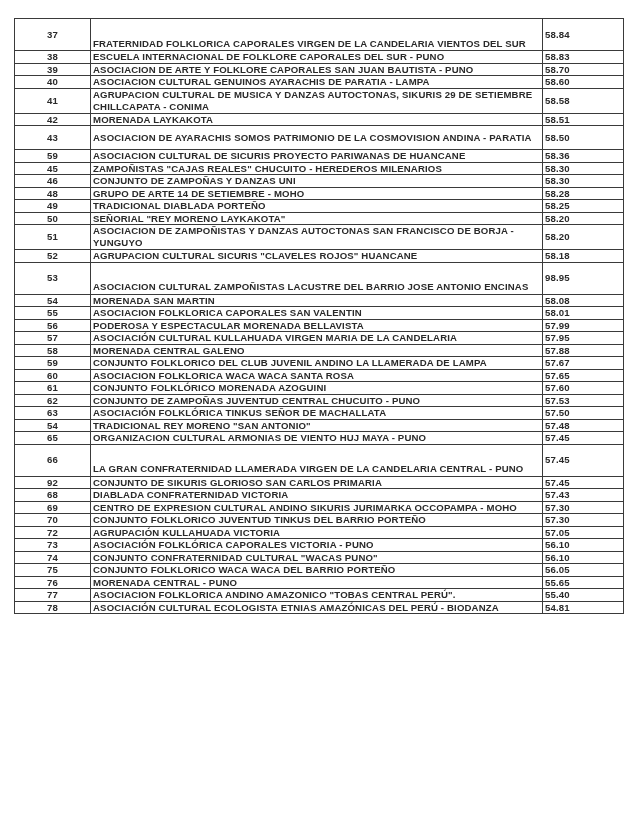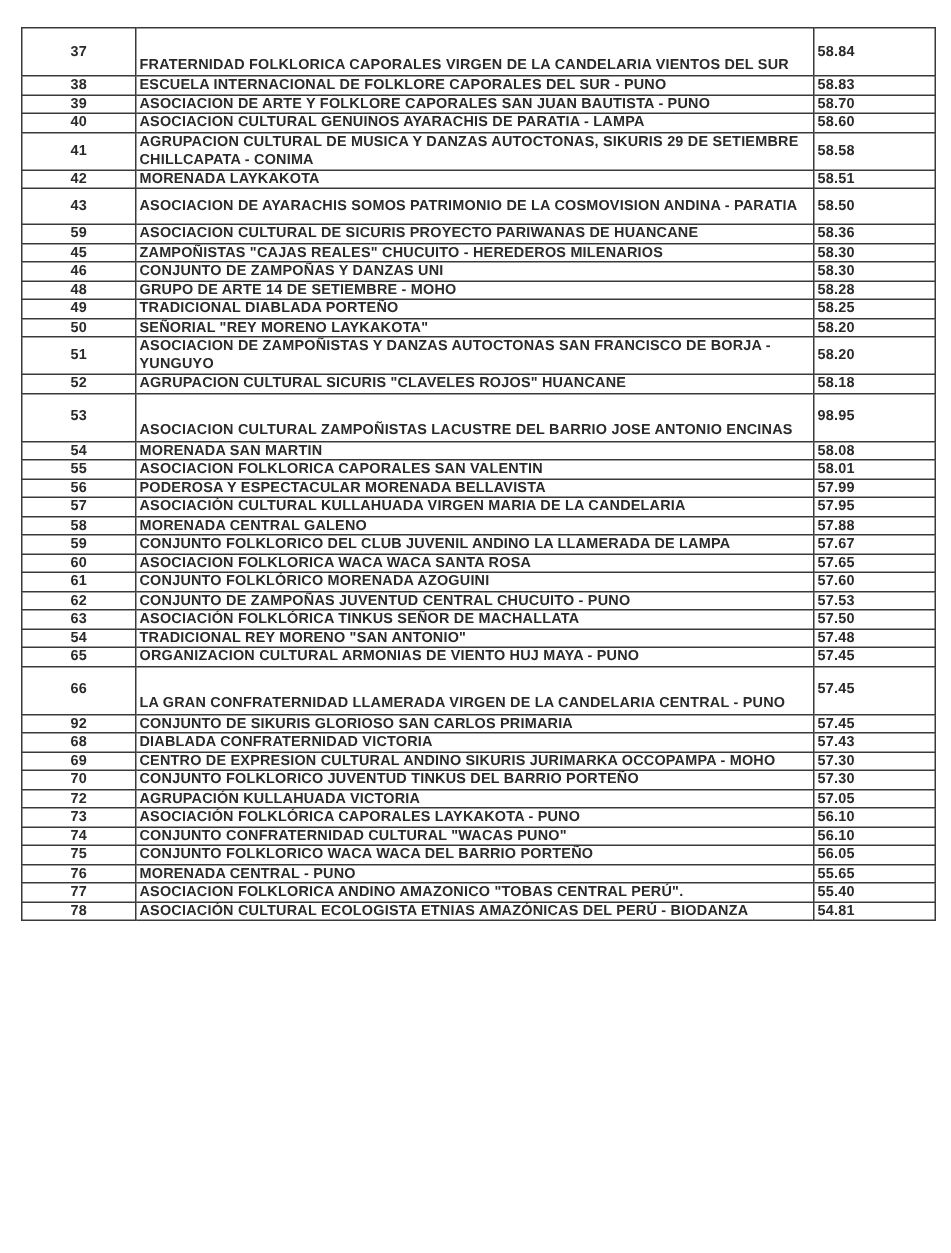--- a/index.html
+++ b/index.html
@@ -190,21 +190,21 @@
           <td class="name">CONJUNTO FOLKLORICO JUVENTUD TINKUS DEL BARRIO PORTEÑO</td>
           <td class="score">57.30</td>
         </tr>
         <tr class="single">
           <td class="num">72</td>
           <td class="name">AGRUPACIÓN KULLAHUADA VICTORIA</td>
           <td class="score">57.05</td>
         </tr>
         <tr class="single">
           <td class="num">73</td>
-          <td class="name">ASOCIACIÓN FOLKLÓRICA CAPORALES LAYKAKOTA - PUNO</td>
+          <td class="name">ASOCIACIÓN FOLKLÓRICA CAPORALES VICTORIA - PUNO</td>
           <td class="score">56.10</td>
         </tr>
         <tr class="single">
           <td class="num">74</td>
           <td class="name">CONJUNTO CONFRATERNIDAD CULTURAL "WACAS PUNO"</td>
           <td class="score">56.10</td>
         </tr>
         <tr class="single">
           <td class="num">75</td>
           <td class="name">CONJUNTO FOLKLORICO WACA WACA DEL BARRIO PORTEÑO</td>

